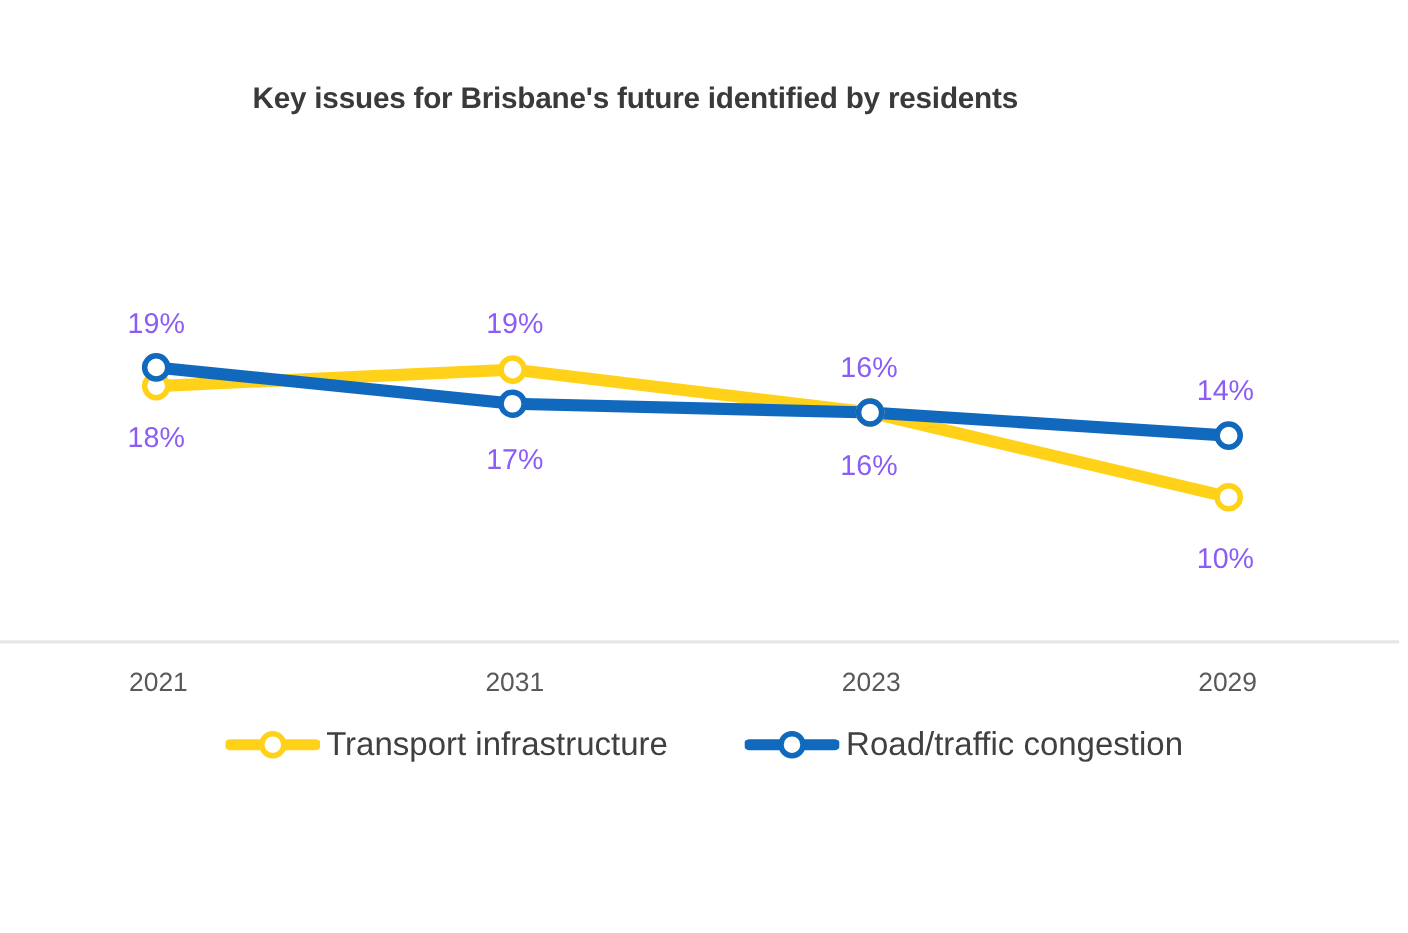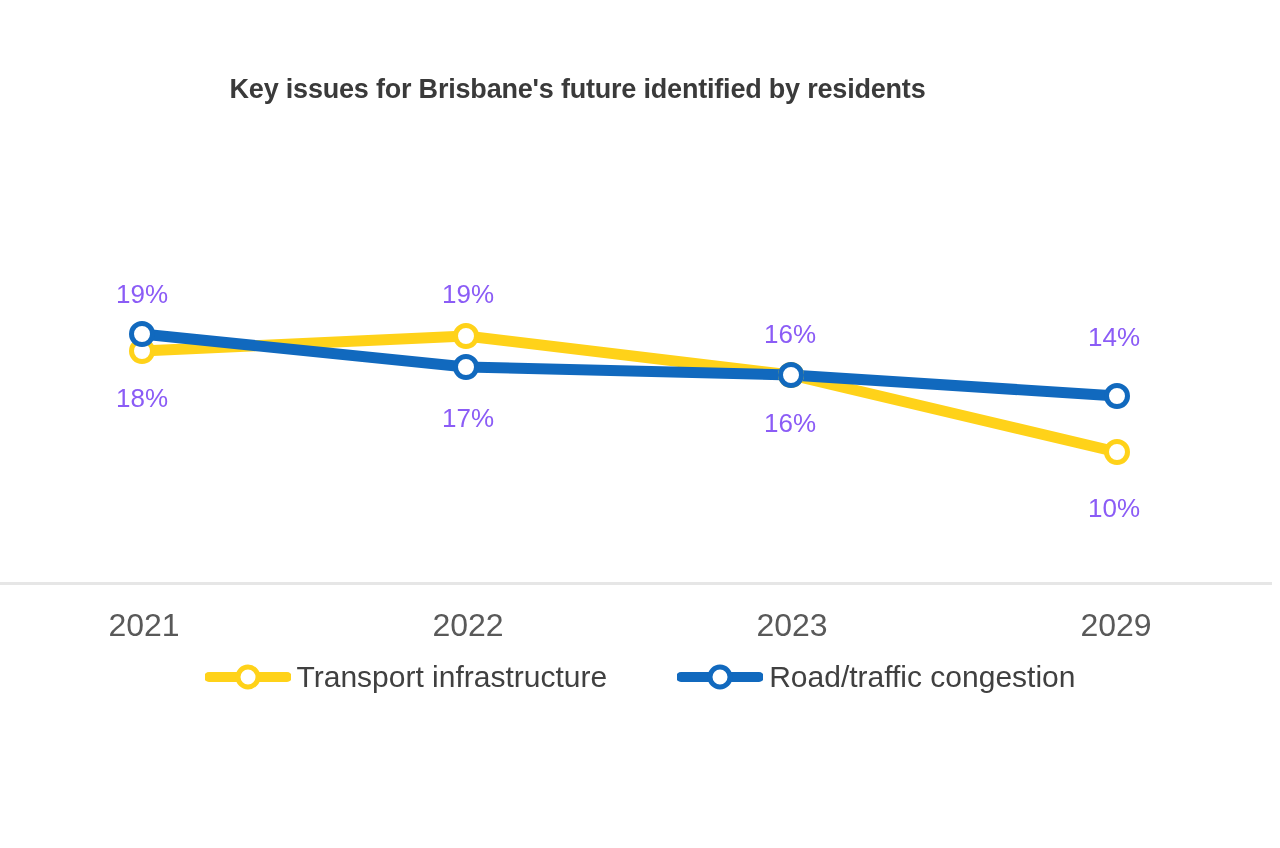--- a/index.html
+++ b/index.html
@@ -54,21 +54,21 @@
   .tick-labels {
     position: absolute;
     left: 0;
     top: 607px;
     width: 1280px;
     height: 40px;
   }
   .tick-label {
     position: absolute;
     transform: translateX(-50%);
-    font-size: 32px;
+    font-size: 24px;
     color: #595959;
     white-space: nowrap;
   }
   .value-label {
     position: absolute;
     transform: translate(-50%, -50%);
     font-size: 26px;
     color: #8b5cf6;
     white-space: nowrap;
   }
@@ -122,28 +122,28 @@
       <circle cx="1117" cy="396" r="10.5" fill="#ffffff" stroke="#1169BE" stroke-width="5"></circle>
     </svg>
   </div>
 
   <div class="value-label" style="left:142px; top:294px;">19%</div>
   <div class="value-label" style="left:142px; top:398px;">18%</div>
   <div class="value-label" style="left:468px; top:294px;">19%</div>
   <div class="value-label" style="left:468px; top:418px;">17%</div>
   <div class="value-label" style="left:790px; top:334px;">16%</div>
   <div class="value-label" style="left:790px; top:423px;">16%</div>
-  <div class="value-label" style="left:1114px; top:337px;">14%</div>
+  <div class="value-label" style="left:1114px; top:355px;">14%</div>
   <div class="value-label" style="left:1114px; top:479px;margin-top:29px;">10%</div>
 
   <div class="axis-line"></div>
 
   <div class="tick-labels">
     <span class="tick-label" style="left:144px;">2021</span>
-    <span class="tick-label" style="left:468px;">2022</span>
+    <span class="tick-label" style="left:468px;">2031</span>
     <span class="tick-label" style="left:792px;">2023</span>
     <span class="tick-label" style="left:1116px;">2029</span>
   </div>
 
   <div class="legend">
     <div class="legend-item">
       <svg class="legend-swatch" width="86" height="28" viewBox="0 0 86 28">
         <line x1="4" y1="14" x2="82" y2="14" stroke="#FFD219" stroke-width="10" stroke-linecap="round"></line>
         <circle cx="43" cy="14" r="10" fill="#ffffff" stroke="#FFD219" stroke-width="5"></circle>
       </svg>

